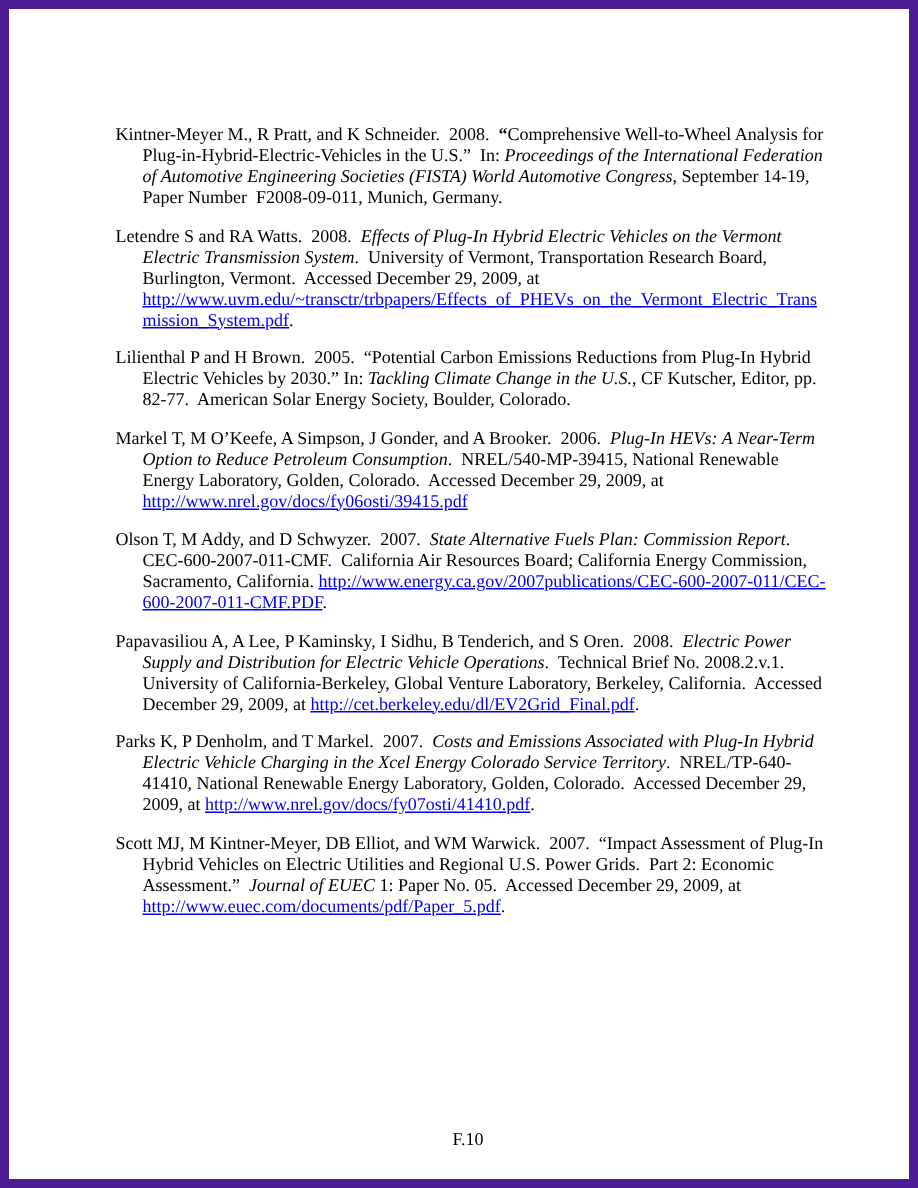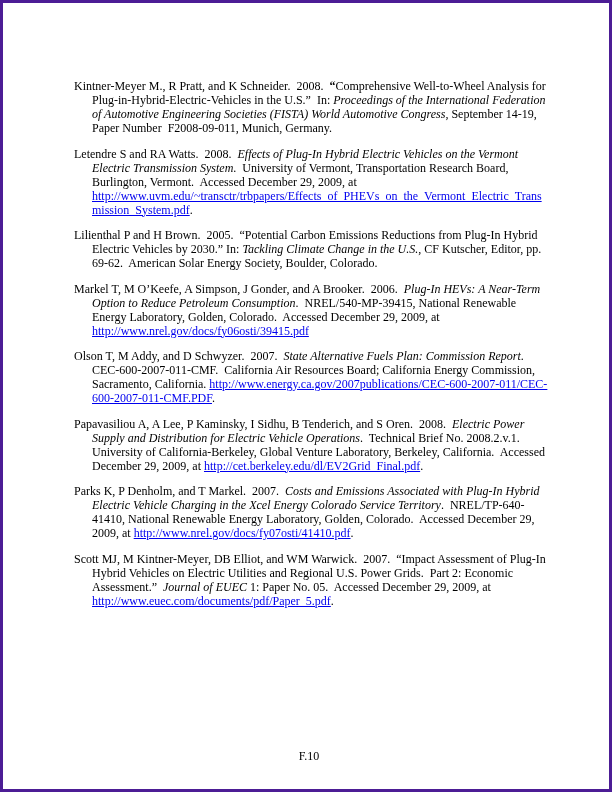--- a/index.html
+++ b/index.html
@@ -5,21 +5,21 @@
   * { margin: 0; padding: 0; box-sizing: border-box; }
   html, body { background: #ffffff; }
   body { width: 612px; }
   .page {
     position: relative;
     width: 612px;
     height: 792px;
     background: #ffffff;
     font-family: "Liberation Serif", "DejaVu Serif", serif;
     color: #000000;
-    border: 3px solid #4c1d95;
+    border: 6px solid #4c1d95;
     overflow: hidden;
   }
   .content {
     position: absolute;
     left: 71px;
     top: 76px;
     width: 474px;
     font-size: 12px;
     line-height: 14px;
   }
@@ -53,21 +53,21 @@
     line-height: 14px;
   }
 </style>
 </head>
 <body>
 
 <div class="page">
   <main class="content">
       <p class="ref"><span class="run-n">Kintner-Meyer M., R Pratt, and K Schneider.  2008.  </span><span class="run-b">“</span><span class="run-n">Comprehensive Well-to-Wheel Analysis for Plug-in-Hybrid-Electric-Vehicles in the U.S.”  In: </span><span class="run-i">Proceedings of the International Federation of Automotive Engineering Societies (FISTA) World Automotive Congress</span><span class="run-n">, September 14-19, Paper Number  F2008-09-011, Munich, Germany.</span></p>
       <p class="ref"><span class="run-n">Letendre S and RA Watts.  2008.  </span><span class="run-i">Effects of Plug-In Hybrid Electric Vehicles on the Vermont Electric Transmission System</span><span class="run-n">.  University of Vermont, Transportation Research Board, Burlington, Vermont.  Accessed December 29, 2009, at </span><a class="run-l" href="#">http://www.uvm.edu/~transctr/trbpapers/Effects_of_PHEVs_on_the_Vermont_Electric_Transmission_System.pdf</a><span class="run-n">.</span></p>
-      <p class="ref"><span class="run-n">Lilienthal P and H Brown.  2005.  “Potential Carbon Emissions Reductions from Plug-In Hybrid Electric Vehicles by 2030.” In: </span><span class="run-i">Tackling Climate Change in the U.S.</span><span class="run-n">, CF Kutscher, Editor, pp. 69-62.  American Solar Energy Society, Boulder, Colorado.</span></p>
+      <p class="ref"><span class="run-n">Lilienthal P and H Brown.  2005.  “Potential Carbon Emissions Reductions from Plug-In Hybrid Electric Vehicles by 2030.” In: </span><span class="run-i">Tackling Climate Change in the U.S.</span><span class="run-n">, CF Kutscher, Editor, pp. 82-77.  American Solar Energy Society, Boulder, Colorado.</span></p>
       <p class="ref"><span class="run-n">Markel T, M O’Keefe, A Simpson, J Gonder, and A Brooker.  2006.  </span><span class="run-i">Plug-In HEVs: A Near-Term Option to Reduce Petroleum Consumption</span><span class="run-n">.  NREL/540-MP-39415, National Renewable Energy Laboratory, Golden, Colorado.  Accessed December 29, 2009, at </span><a class="run-l" href="#">http://www.nrel.gov/docs/fy06osti/39415.pdf</a></p>
       <p class="ref"><span class="run-n">Olson T, M Addy, and D Schwyzer.  2007.  </span><span class="run-i">State Alternative Fuels Plan: Commission Report</span><span class="run-n">. CEC-600-2007-011-CMF.  California Air Resources Board; California Energy Commission, Sacramento, California. </span><a class="run-l" href="#">http://www.energy.ca.gov/2007publications/CEC-600-2007-011/CEC-600-2007-011-CMF.PDF</a><span class="run-n">.</span></p>
       <p class="ref"><span class="run-n">Papavasiliou A, A Lee, P Kaminsky, I Sidhu, B Tenderich, and S Oren.  2008.  </span><span class="run-i">Electric Power Supply and Distribution for Electric Vehicle Operations</span><span class="run-n">.  Technical Brief No. 2008.2.v.1.  University of California-Berkeley, Global Venture Laboratory, Berkeley, California.  Accessed December 29, 2009, at </span><a class="run-l" href="#">http://cet.berkeley.edu/dl/EV2Grid_Final.pdf</a><span class="run-n">.</span></p>
       <p class="ref"><span class="run-n">Parks K, P Denholm, and T Markel.  2007.  </span><span class="run-i">Costs and Emissions Associated with Plug-In Hybrid Electric Vehicle Charging in the Xcel Energy Colorado Service Territory</span><span class="run-n">.  NREL/TP-640-41410, National Renewable Energy Laboratory, Golden, Colorado.  Accessed December 29, 2009, at </span><a class="run-l" href="#">http://www.nrel.gov/docs/fy07osti/41410.pdf</a><span class="run-n">.</span></p>
       <p class="ref"><span class="run-n">Scott MJ, M Kintner-Meyer, DB Elliot, and WM Warwick.  2007.  “Impact Assessment of Plug-In Hybrid Vehicles on Electric Utilities and Regional U.S. Power Grids.  Part 2: Economic Assessment.”  </span><span class="run-i">Journal of EUEC</span><span class="run-n"> 1: Paper No. 05.  Accessed December 29, 2009, at </span><a class="run-l" href="#">http://www.euec.com/documents/pdf/Paper_5.pdf</a><span class="run-n">.</span></p>
     </main>
   <footer class="footer">F.10</footer>
 </div>
 
 </body></html>

